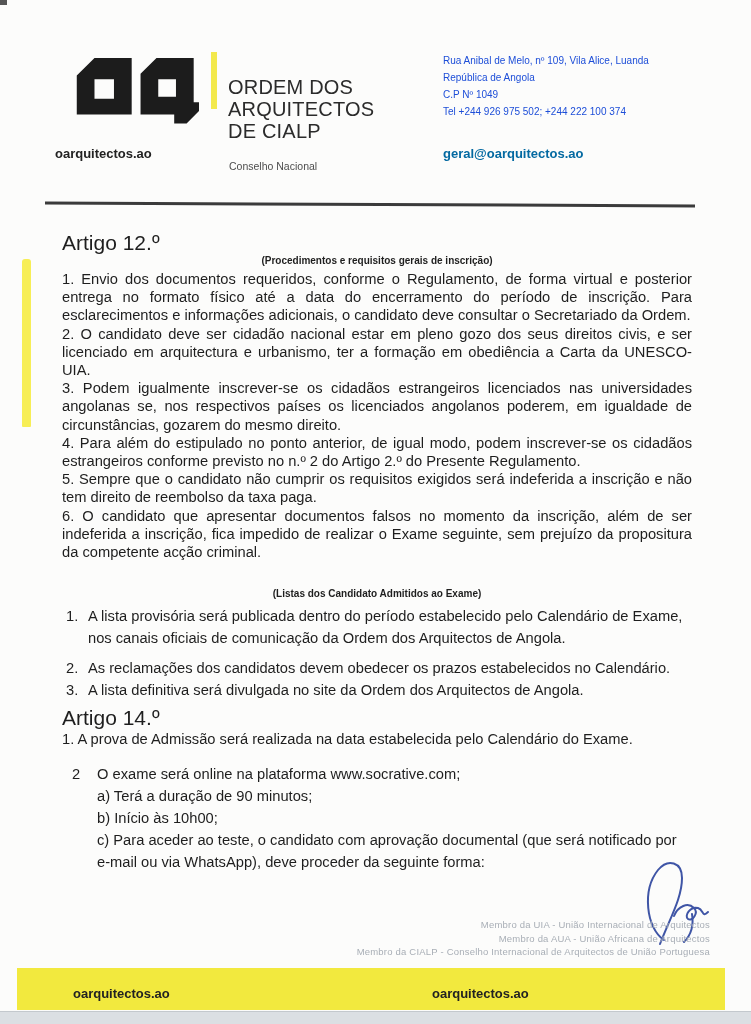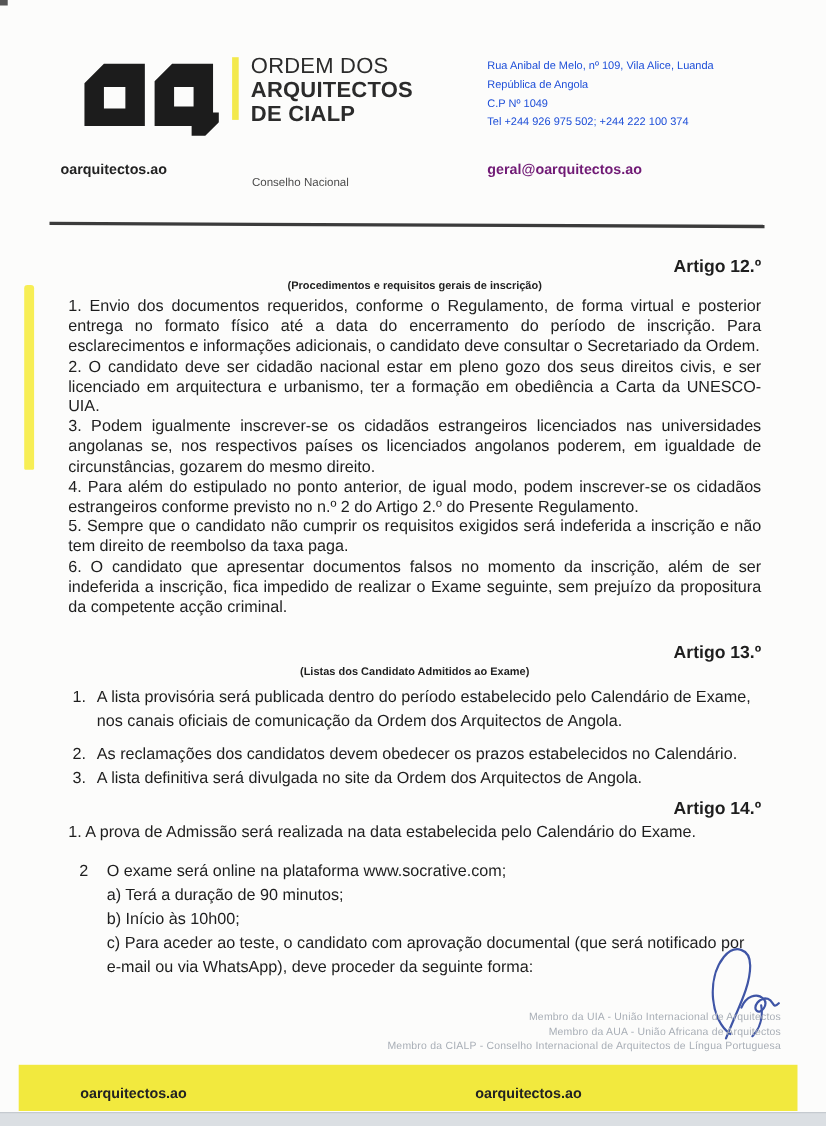--- a/index.html
+++ b/index.html
@@ -6,33 +6,33 @@
   .page{
     position:relative;width:751px;height:1024px;margin:0 auto;
     background:#fcfcfb;overflow:hidden;
     font-family:"Liberation Sans","DejaVu Sans",sans-serif;
     color:#1e1e1e;
   }
   
   .logo-mark{position:absolute;left:75px;top:50px;width:124px;height:76px;}
   .logo-sep{position:absolute;left:211px;top:52px;width:6px;height:57px;background:#f3e94c;}
   .org-block{position:absolute;left:228px;top:49px;line-height:22px;font-size:20px;color:#2b2b2b;letter-spacing:.2px;}
-  .org-line1{font-weight:500;}
-  .org-line2,.org-line3{font-weight:700;}
+  .org-line1{font-weight:500;margin-top:27px;}
+  .org-line2,.org-line3{font-weight:400;}
   .org-subtitle{position:absolute;left:229px;top:126px;font-size:10.5px;color:#4d4d4d;margin-top:34px;}
   .contact-block{position:absolute;left:443px;top:52px;font-size:10px;line-height:17px;color:#1d4ed8;}
   .website-left{position:absolute;left:55px;top:146px;font-size:13px;font-weight:700;color:#222;}
-  .email-right{position:absolute;left:443px;top:146px;font-size:13px;font-weight:700;color:#701a75;}
+  .email-right{position:absolute;left:443px;top:146px;font-size:13px;font-weight:700;color:#0369a1;}
   .header-divider{position:absolute;left:45px;top:203px;width:650px;height:2.5px;background:#3b3b3b;transform:rotate(0.25deg);}
   .corner-speck{position:absolute;left:0;top:0;width:7px;height:5px;background:#555;}
   
   .yellow-highlight{position:absolute;left:22px;top:259px;width:9px;height:168px;background:#f7ee55;border-radius:3px 3px 1px 1px;}
   
   .content{position:absolute;left:62px;top:234px;width:630px;font-size:14.7px;}
-  .art-title{text-align:right;font-weight:700;font-size:16px;line-height:18px;}
+  .art-title{text-align:left;font-weight:400;font-size:21px;line-height:18px;}
   .art-subtitle{text-align:center;font-weight:700;font-size:10px;line-height:18px;}
   .a12 .para{margin:0;text-align:justify;line-height:18.2px;}
   .a13{margin-top:24px;}
   .a13 .list{margin-top:2px;}
   .item-row{display:flex;line-height:22px;}
   .item-num{width:26px;flex:0 0 26px;padding-left:4px;box-sizing:border-box;}
   .item-text{flex:1;}
   .a13 .item-row.gap-after{margin-bottom:8px;}
   .a14{margin-top:8px;}
   .a14 .para{margin:2px 0 0 0;line-height:20px;}
@@ -90,21 +90,20 @@
       <div class="art-subtitle">(Procedimentos e requisitos gerais de inscrição)</div>
       <p class="para">1. Envio dos documentos requeridos, conforme o Regulamento, de forma virtual e posterior entrega no formato físico até a data do encerramento do período de inscrição. Para esclarecimentos e informações adicionais, o candidato deve consultar o Secretariado da Ordem.</p>
       <p class="para">2. O candidato deve ser cidadão nacional estar em pleno gozo dos seus direitos civis, e ser licenciado em arquitectura e urbanismo, ter a formação em obediência a Carta da UNESCO-UIA.</p>
       <p class="para">3. Podem igualmente inscrever-se os cidadãos estrangeiros licenciados nas universidades angolanas se, nos respectivos países os licenciados angolanos poderem, em igualdade de circunstâncias, gozarem do mesmo direito.</p>
       <p class="para">4. Para além do estipulado no ponto anterior, de igual modo, podem inscrever-se os cidadãos estrangeiros conforme previsto no n.º 2 do Artigo 2.º do Presente Regulamento.</p>
       <p class="para">5. Sempre que o candidato não cumprir os requisitos exigidos será indeferida a inscrição e não tem direito de reembolso da taxa paga.</p>
       <p class="para">6. O candidato que apresentar documentos falsos no momento da inscrição, além de ser indeferida a inscrição, fica impedido de realizar o Exame seguinte, sem prejuízo da propositura da competente acção criminal.</p>
     </section>
 
     <section class="a13">
-      <div class="art-title">Artigo 13.º</div>
       <div class="art-subtitle">(Listas dos Candidato Admitidos ao Exame)</div>
       <div class="list">
         <div class="item-row gap-after">
           <span class="item-num">1.</span>
           <span class="item-text">A lista provisória será publicada dentro do período estabelecido pelo Calendário de Exame, nos canais oficiais de comunicação da Ordem dos Arquitectos de Angola.</span>
         </div>
         <div class="item-row">
           <span class="item-num">2.</span>
           <span class="item-text">As reclamações dos candidatos devem obedecer os prazos estabelecidos no Calendário.</span>
         </div>
@@ -135,21 +134,21 @@
     <g fill="none" stroke="#3f55a6" stroke-width="2" stroke-linecap="round">
       <path d="M34,84 C16,72 12,34 28,14 C38,2 52,6 52,22 C52,42 40,62 30,88"></path>
       <path d="M44,60 C48,50 58,46 64,52 C69,57 62,66 58,63 C54,60 60,50 68,52 C74,54 72,62 78,56"></path>
       <path d="M62,58 C64,70 60,80 54,86"></path>
     </g>
   </svg>
 
   <div class="memberships">
     <div>Membro da UIA - União Internacional de Arquitectos</div>
     <div>Membro da AUA - União Africana de Arquitectos</div>
-    <div>Membro da CIALP - Conselho Internacional de Arquitectos de Língua Portuguesa</div>
+    <div>Membro da CIALP - Conselho Internacional de Arquitectos de União Portuguesa</div>
   </div>
 
   <div class="page-number">5</div>
 
   <div class="footer-bar">
     <span class="footer-site-left">oarquitectos.ao</span>
     <span class="footer-site-center">oarquitectos.ao</span>
   </div>
 
   <div class="scan-strip"></div>

